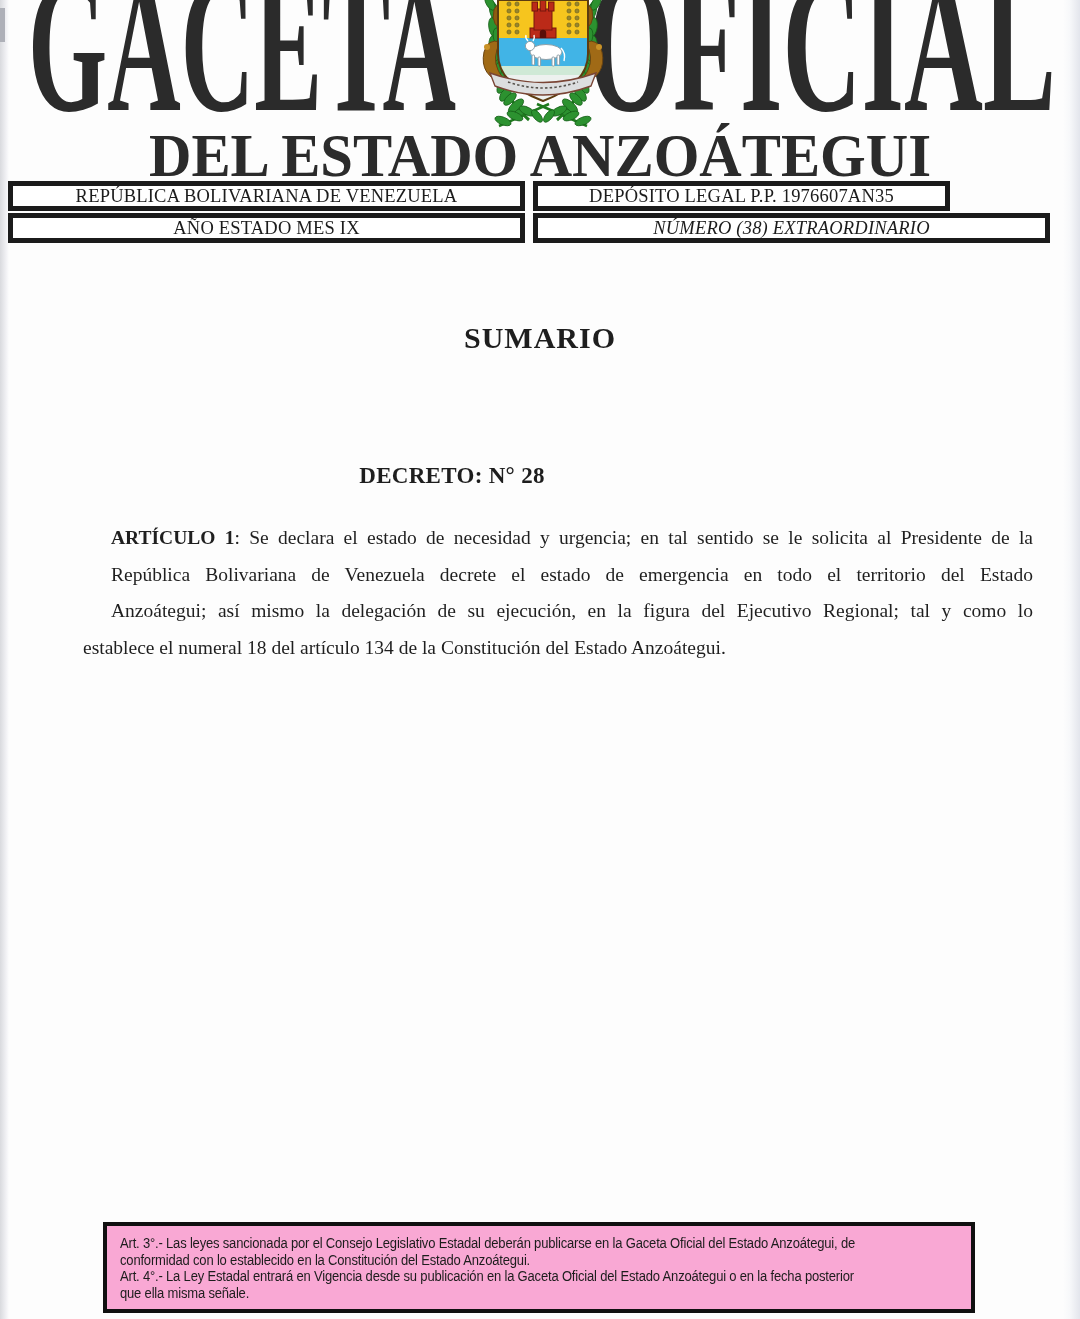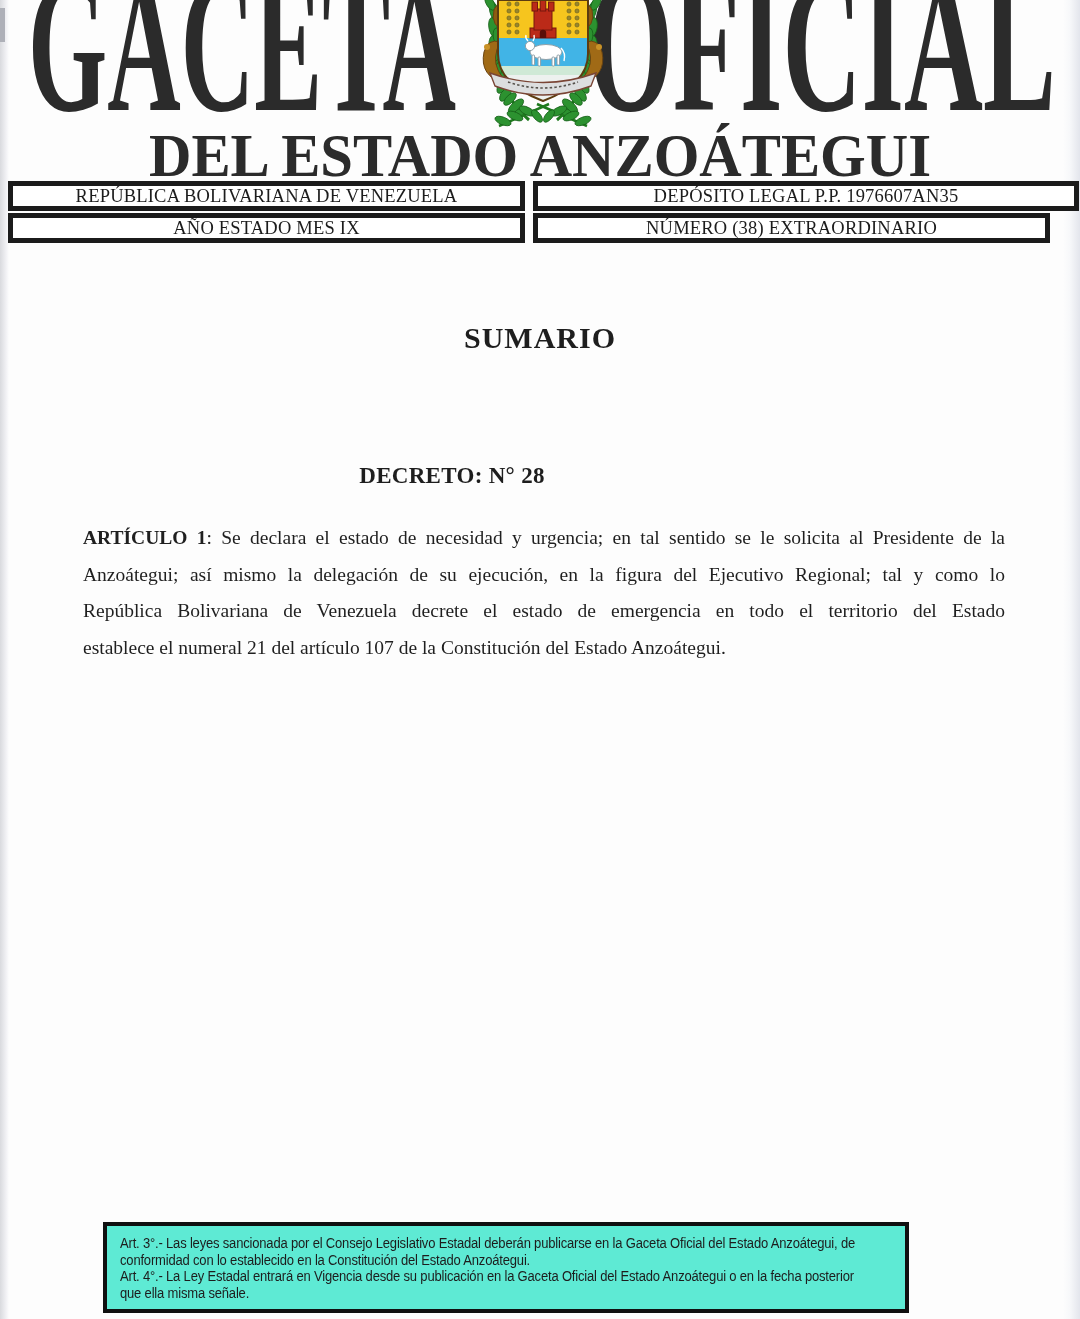--- a/index.html
+++ b/index.html
@@ -21,37 +21,37 @@
   .mh-main { font-family:"Liberation Serif", serif; font-weight:bold; font-size:192px; fill:#2b2b2b; }
   .mh-sub  { font-family:"Liberation Serif", serif; font-weight:bold; font-size:62px;  fill:#2b2b2b; }
 
   
   .info-table { position:absolute; left:8px; top:181px; width:1042px; height:62px; }
   .cell { position:absolute; box-sizing:border-box; border:3px solid #1b1b1b; padding:0; background:#fff; }
   .cell-in { box-sizing:border-box; width:100%; height:100%; border:2px solid #1b1b1b;
              display:flex; align-items:center; justify-content:center;
              font-size:18.5px; letter-spacing:0.2px; color:#1c1c1c; white-space:nowrap; }
   .c00 { left:0;     top:0;    width:517px; height:30px; }
-  .c01 { left:525px; top:0;    width:546px; height:30px; }
+  .c01 { left:525px; top:0;    width:417px; height:30px; }
   .c10 { left:0;     top:32px; width:517px; height:30px; }
-  .c11 { left:525px; top:32px; width:517px; height:30px; }
+  .c11 { left:525px; top:32px; width:517px; height:30px;font-style:italic; }
 
   .h-sumario { position:absolute; left:0; top:321px; width:1080px; text-align:center;
                font-weight:bold; font-size:30px; letter-spacing:1px; color:#1e1e1e; }
   .h-decreto { position:absolute; left:0; top:463px; width:904px; text-align:center;
                font-weight:bold; font-size:23px; letter-spacing:0.3px; color:#1e1e1e; }
 
   .article { position:absolute; left:83px; top:520px; width:922px;
              font-size:19.5px; line-height:36.5px; color:#1f1f1f; }
   .aline { width:100%; }
-  .just  { text-align:justify; text-align-last:justify; }
+  .just  { text-align:justify; text-align-last:justify;margin-left:28px; }
   .b     { font-weight:bold; }
 
-  .footer-box { position:absolute; left:103px; top:1222px; width:806px; height:91px;
-                box-sizing:border-box; border:4px solid #101010; background:#5eead4;
+  .footer-box { position:absolute; left:103px; top:1222px; width:872px; height:91px;
+                box-sizing:border-box; border:4px solid #101010; background:#f9a8d4;
                 padding:9px 0 0 13px; overflow:hidden;
                 font-family:"Liberation Sans", sans-serif; font-size:14px; line-height:16.5px;
                 color:#1d1d1d; }
   .fline { white-space:nowrap; letter-spacing:-0.2px;
            transform:scaleX(0.93); transform-origin:0 0; }
 </style>
 </head>
 <body>
 
 <div class="page">
@@ -182,23 +182,23 @@
     <div class="cell c11">
       <div class="cell-in">NÚMERO (38) EXTRAORDINARIO</div>
     </div>
   </div>
 
   <div class="h-sumario">SUMARIO</div>
   <div class="h-decreto">DECRETO: N° 28</div>
 
   <div class="article">
     <div class="aline just"><span class="b">ARTÍCULO 1</span><span>: Se declara el estado de necesidad y urgencia; en tal sentido se le solicita al Presidente de la</span></div>
+    <div class="aline just">República Bolivariana de Venezuela decrete el estado de emergencia en todo el territorio del Estado</div>
     <div class="aline just">Anzoátegui; así mismo la delegación de su ejecución, en la figura del Ejecutivo Regional; tal y como lo</div>
-    <div class="aline just">República Bolivariana de Venezuela decrete el estado de emergencia en todo el territorio del Estado</div>
-    <div class="aline">establece el numeral 21 del artículo 107 de la Constitución del Estado Anzoátegui.</div>
+    <div class="aline">establece el numeral 18 del artículo 134 de la Constitución del Estado Anzoátegui.</div>
   </div>
 
   <div class="footer-box">
     <div class="fline">Art. 3°.- Las leyes sancionada por el Consejo Legislativo Estadal deberán publicarse en la Gaceta Oficial del Estado Anzoátegui, de</div>
     <div class="fline">conformidad con lo establecido en la Constitución del Estado Anzoátegui.</div>
     <div class="fline">Art. 4°.- La Ley Estadal entrará en Vigencia desde su publicación en la Gaceta Oficial del Estado Anzoátegui o en la fecha posterior</div>
     <div class="fline">que ella misma señale.</div>
     <div class="fline">.</div>
   </div>
 </div>

